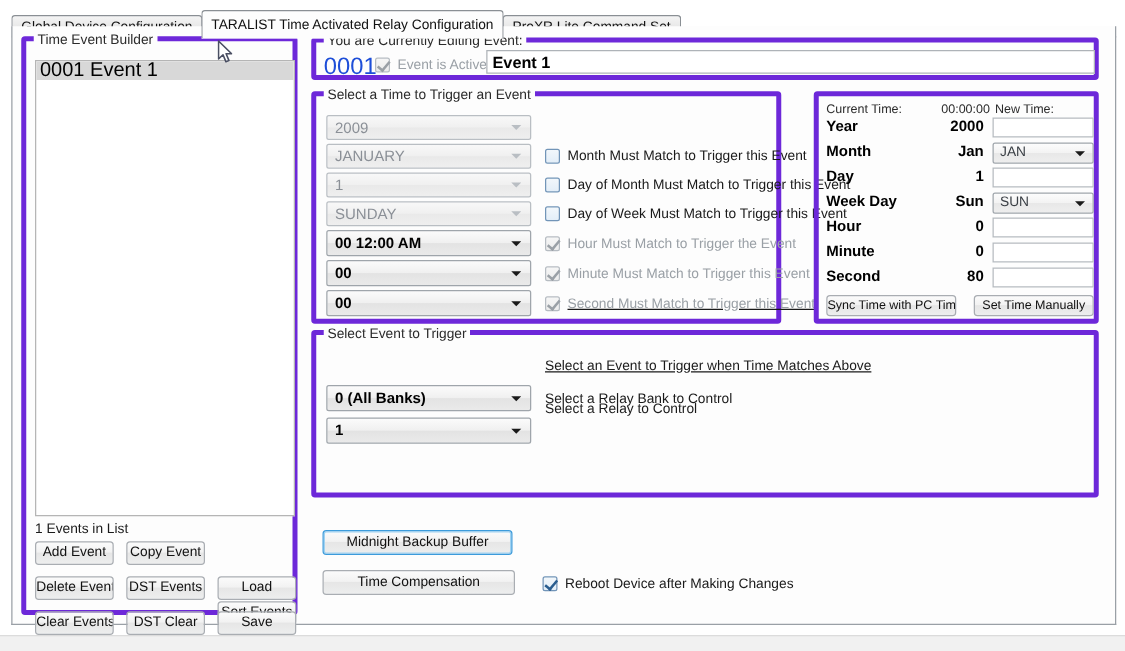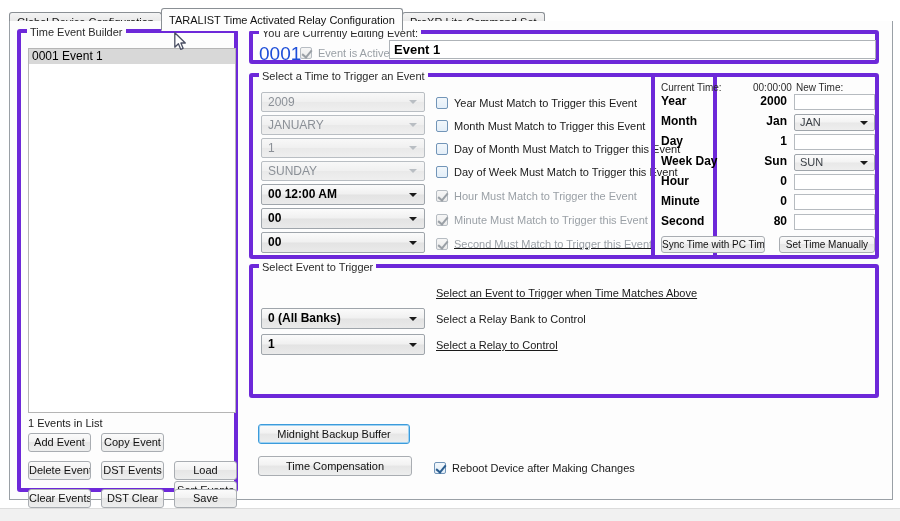--- a/index.html
+++ b/index.html
@@ -101,21 +101,21 @@
     left: 7px; top: 15px;
     width: 208px; height: 365px;
     background: #ffffff;
     border: 1px solid #b5b5b5;
     box-sizing: border-box;
     overflow: hidden;
   }
   .listitem {
     height: 15px; line-height: 15px;
     padding-left: 3px;
-    font-size: 12px;
+    font-size: 16px;
     color: #000;
   }
   .listitem.selected { background: #d8d8d8; }
   .countlabel {
     position: absolute;
     left: 7px; top: 384px;
     font-size: 11px; color: #1a1a1a;
   }
 
   
@@ -342,29 +342,26 @@
 
     <div class="group editgroup" style="left:239px; top:9px; width:630px; height:34px;">
       <div class="grouplabel">You are Currently Editing Event:</div>
       <div class="evtid">0001</div>
       <div class="cbrow disabled" style="left:47px; top:12px;">
         <span class="cb checked disabled"></span><span class="cbtext">Event is Active</span>
       </div>
       <div class="evtname">Event 1</div>
     </div>
 
-    <div class="group" style="left:239px; top:52px; width:468px; height:186px;">
+    <div class="group" style="left:239px; top:52px; width:376px; height:186px;">
       <div class="grouplabel">Select a Time to Trigger an Event</div>
 
       <div class="combo disabled" style="left:8px; top:15px; width:164px; height:20px;">
         <span class="ctext">2009</span>
         <span class="carrow"></span>
-      </div>
-      <div class="cbrow" style="left:183px; top:19px;">
-        <span class="cb"></span><span class="cbtext">Year Must Match to Trigger this Event</span>
       </div>
 
       <div class="combo disabled" style="left:8px; top:38px; width:164px; height:20px;">
         <span class="ctext">JANUARY</span>
         <span class="carrow"></span>
       </div>
       <div class="cbrow" style="left:183px; top:42px;">
         <span class="cb"></span><span class="cbtext">Month Must Match to Trigger this Event</span>
       </div>
 
@@ -461,21 +458,21 @@
       <div class="combo" style="left:8px; top:40px; width:164px; height:21px;">
         <span class="ctext" style="line-height:19px;">0 (All Banks)</span>
         <span class="carrow"></span>
       </div>
       <div class="hint" style="left:183px; top:45px;">Select a Relay Bank to Control</div>
 
       <div class="combo" style="left:8px; top:66px; width:164px; height:21px;">
         <span class="ctext" style="line-height:19px;">1</span>
         <span class="carrow"></span>
       </div>
-      <div class="hint" style="left:183px; top:71px;text-decoration:underline;">Select a Relay to Control</div>
+      <div class="hint" style="left:183px; top:53px;">Select a Relay to Control</div>
     </div>
 
     <button class="btn midbtn focused" style="left:248px; top:403px; width:152px;">Midnight Backup Buffer</button>
     <button class="btn midbtn" style="left:248px; top:435px; width:154px;">Time Compensation</button>
 
     <div class="cbrow" style="left:424px; top:440px;">
       <span class="cb checked"></span><span class="cbtext">Reboot Device after Making Changes</span>
     </div>
 
   </div>

